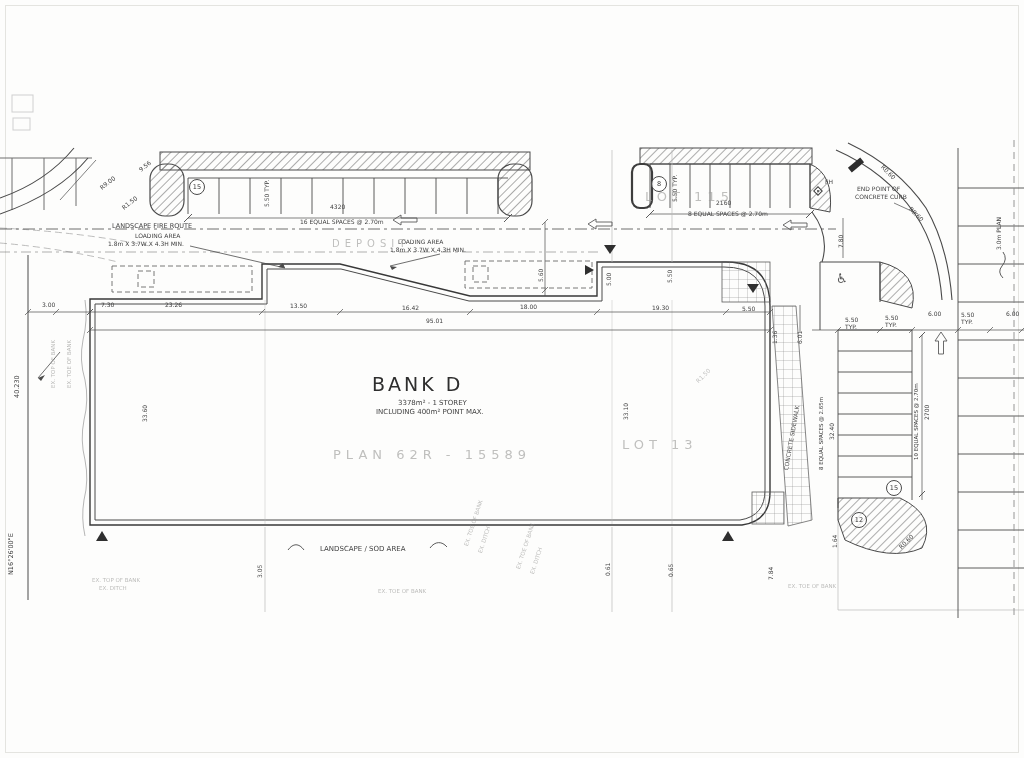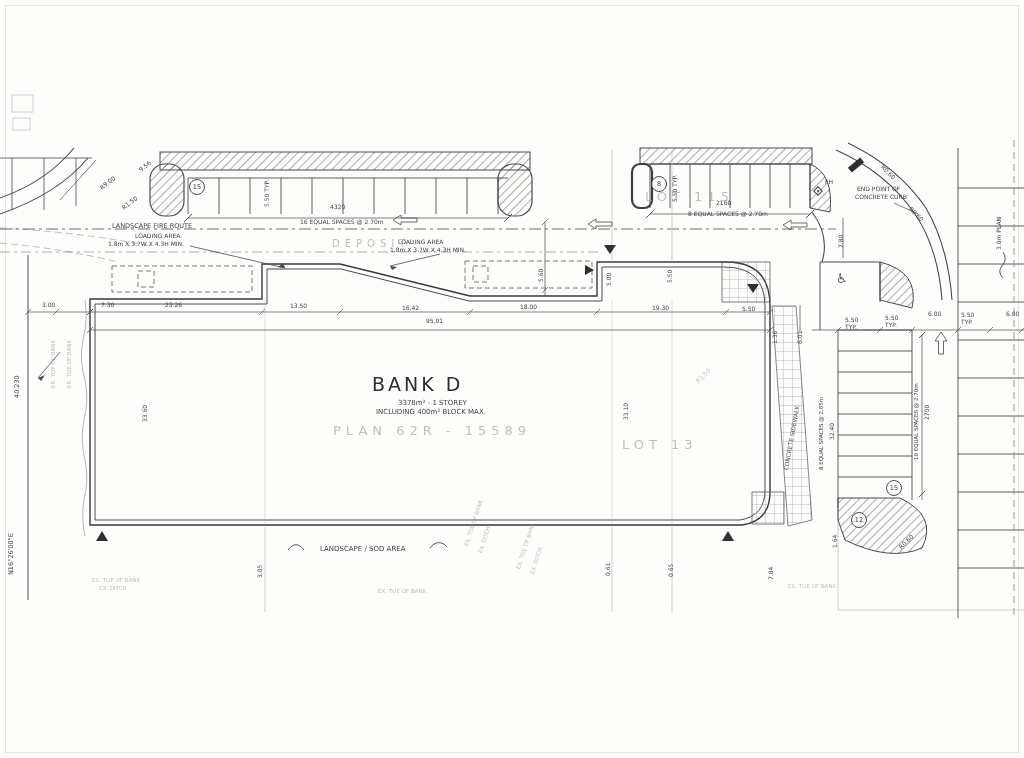--- a/index.html
+++ b/index.html
@@ -305,22 +305,22 @@
 
 <span class="lbl s6" style="left:42px;top:302px">3.00</span>
 <span class="lbl s6" style="left:101px;top:302px">7.30</span>
 <span class="lbl s65 rot90" style="left:14px;top:398px">40.230</span>
 <span class="lbl s65 rot90" style="left:8px;top:575px">N16°26'00"E</span>
 <span class="lbl exnote rot90" style="left:50px;top:388px">EX. TOP OF BANK</span>
 <span class="lbl exnote rot90" style="left:66px;top:388px">EX. TOE OF BANK</span>
 
 <span class="lbl title" style="left:372px;top:374px">BANK D</span>
 <span class="lbl" style="left:398px;top:399px">3378m² - 1 STOREY</span>
-<span class="lbl" style="left:376px;top:408px">INCLUDING 400m² BLOCK MAX.</span>
-<span class="lbl stamp" style="left:333px;top:424px">PLAN  62R - 15589</span>
+<span class="lbl" style="left:376px;top:408px">INCLUDING 400m² POINT MAX.</span>
+<span class="lbl stamp" style="left:333px;top:448px">PLAN  62R - 15589</span>
 <span class="lbl wm" style="left:622px;top:438px;font-size:13px">LOT 13</span>
 
 <span class="lbl s6" style="left:165px;top:302px">23.26</span>
 <span class="lbl s6" style="left:290px;top:303px">13.50</span>
 <span class="lbl s6" style="left:402px;top:305px">16.42</span>
 <span class="lbl s6" style="left:520px;top:304px">18.00</span>
 <span class="lbl s6" style="left:652px;top:305px">19.30</span>
 <span class="lbl s6" style="left:742px;top:306px">5.50</span>
 <span class="lbl s6" style="left:426px;top:318px">95.01</span>
 <span class="lbl s6 rot90" style="left:538px;top:282px">5.60</span>

